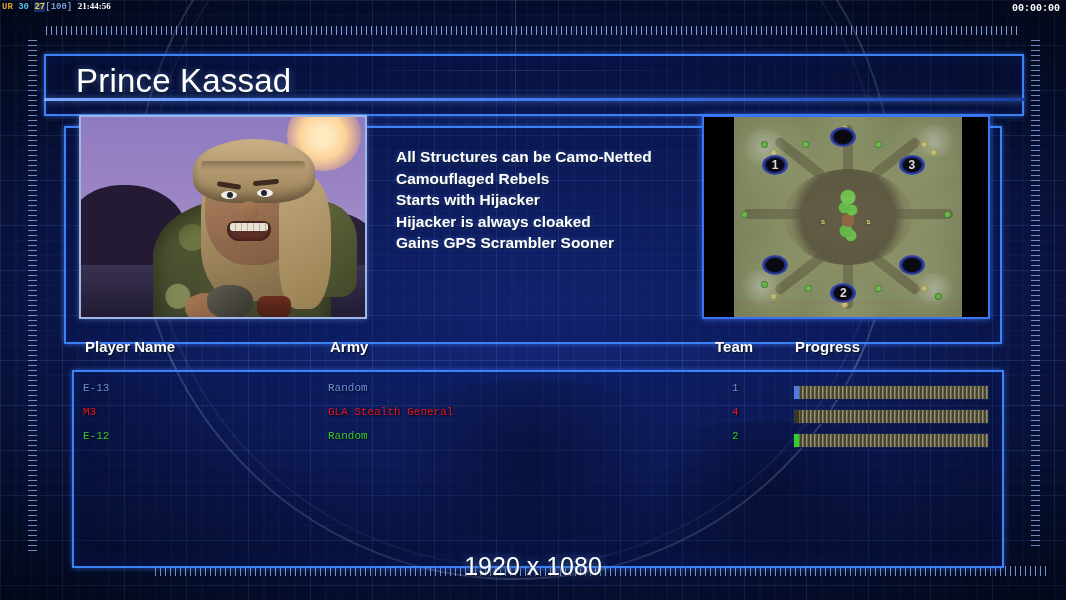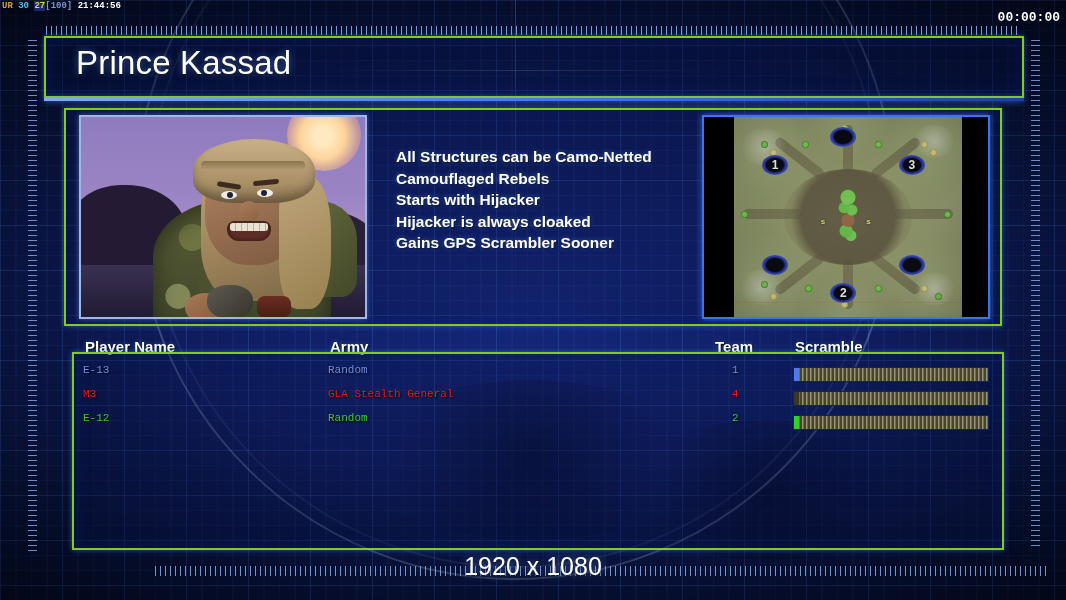--- a/index.html
+++ b/index.html
@@ -73,23 +73,24 @@
   }
   .ruler-right {
     right:26px; top:40px; width:9px; bottom:52px;
     background:repeating-linear-gradient(to bottom,
       rgba(150,180,240,.75) 0 1px, transparent 1px 5px);
   }
 
   
   .panel-edge {
     position:absolute;
-    border:2px solid #84cc16;
+    border:2px solid #3b82f6;
     box-shadow:0 0 5px rgba(60,120,255,.65), inset 0 0 18px rgba(10,30,110,.5);
     background:rgba(8,20,72,.25);
+    margin-top:18px;
   }
   #title-panel { left:44px; top:36px; right:42px; height:62px; }
   #title-text {
     position:absolute; left:30px; top:6px;
     font-size:33px; color:#fff; letter-spacing:.2px;
     text-shadow:0 0 7px rgba(110,160,255,.55), 0 2px 3px rgba(0,0,0,.8);
   }
   #title-underline {
     position:absolute; left:44px; right:42px; top:98px; height:3px;
     background:linear-gradient(to right, #7fa8ff, #3d74f0 55%, #1b3fa8);
@@ -333,24 +334,24 @@
   
   #hud-left {
     position:absolute; left:2px; top:1px;
     font-family:"Liberation Mono", monospace; font-size:9px; font-weight:bold;
     letter-spacing:0; white-space:nowrap;
   }
   #hud-left .hl-ur { color:#d8a42a; }
   #hud-left .hl-n1 { color:#4fc2e8; }
   #hud-left .hl-n2 { color:#e8d23a; background:#1a2a6a; }
   #hud-left .hl-br { color:#7a9ad8; }
-  #hud-left .hl-time { color:#ffffff; }
+  #hud-left .hl-time { color:#ffffff;font-family:Liberation Serif, serif; }
   #hud-right {
-    position:absolute; right:6px; top:10px;
-    font-family:"Liberation Mono", monospace; font-size:13px; font-weight:bold;
+    position:absolute; right:6px; top:3px;
+    font-family:"Liberation Mono", monospace; font-size:10px; font-weight:bold;
     color:#ffffff;
   }
 </style>
 </head>
 <body>
 
 <div id="screen">
 
   <div class="bg-grad"></div>
   <div class="bg-grid2"></div>
@@ -476,21 +477,21 @@
         </div>
       <div class="mm-scanline"></div>
       <div class="mm-haze"></div>
     </div>
   </div>
 
   <div id="table-headers">
     <div class="th c-name">Player Name</div>
     <div class="th c-army">Army</div>
     <div class="th c-team">Team</div>
-    <div class="th c-prog">Scramble</div>
+    <div class="th c-prog">Progress</div>
   </div>
 
   <div id="table-panel" class="panel-edge">
     <div id="rows">
         <div class="row">
           <div class="cell c-name" style="color: rgb(111, 143, 224);">E-13</div>
           <div class="cell c-army" style="color: rgb(111, 143, 224);">Random</div>
           <div class="cell c-team" style="color: rgb(111, 143, 224);">1</div>
           <div class="bar">
             <div class="bar-seg"></div>

